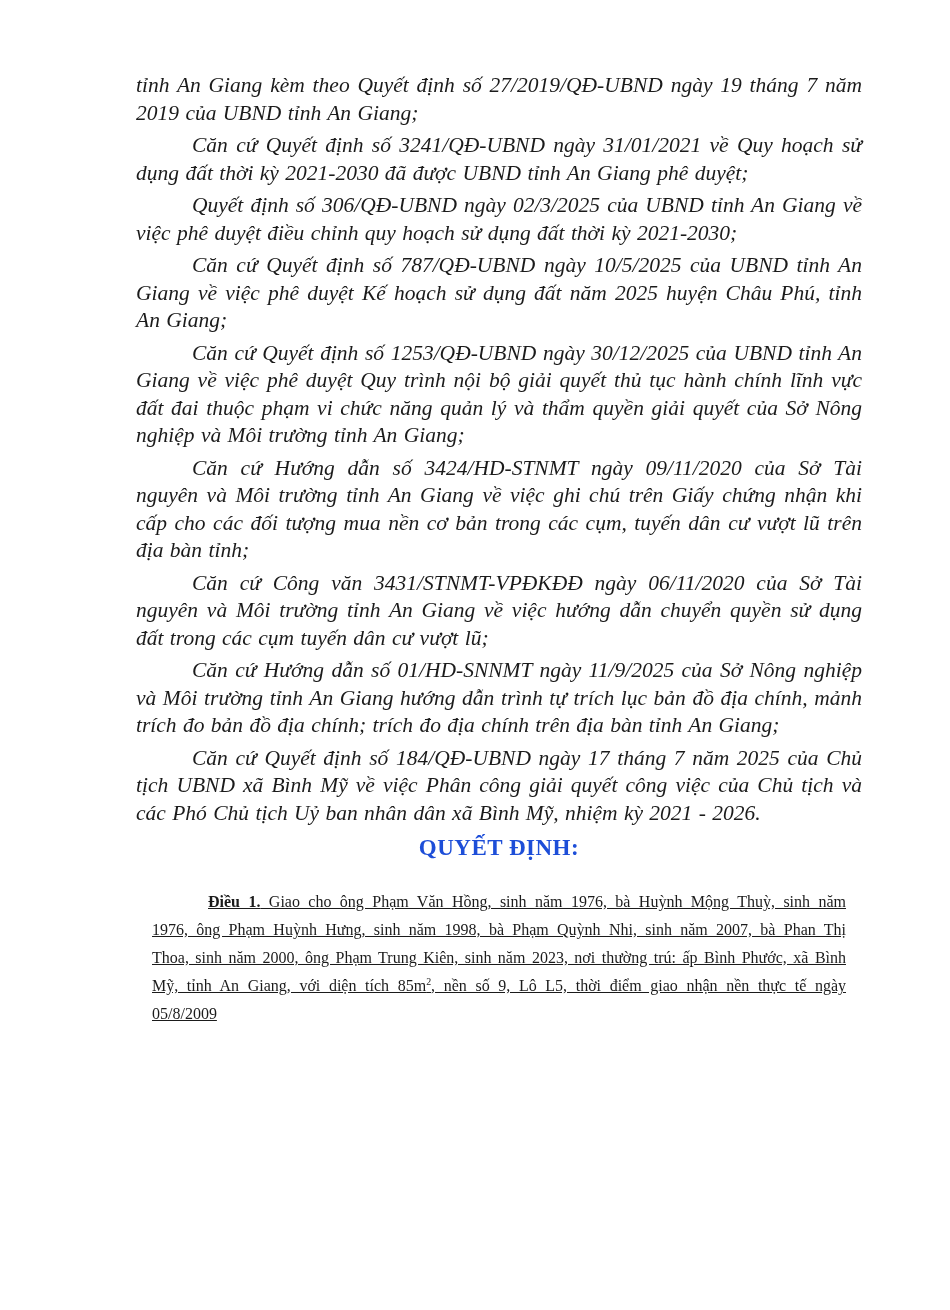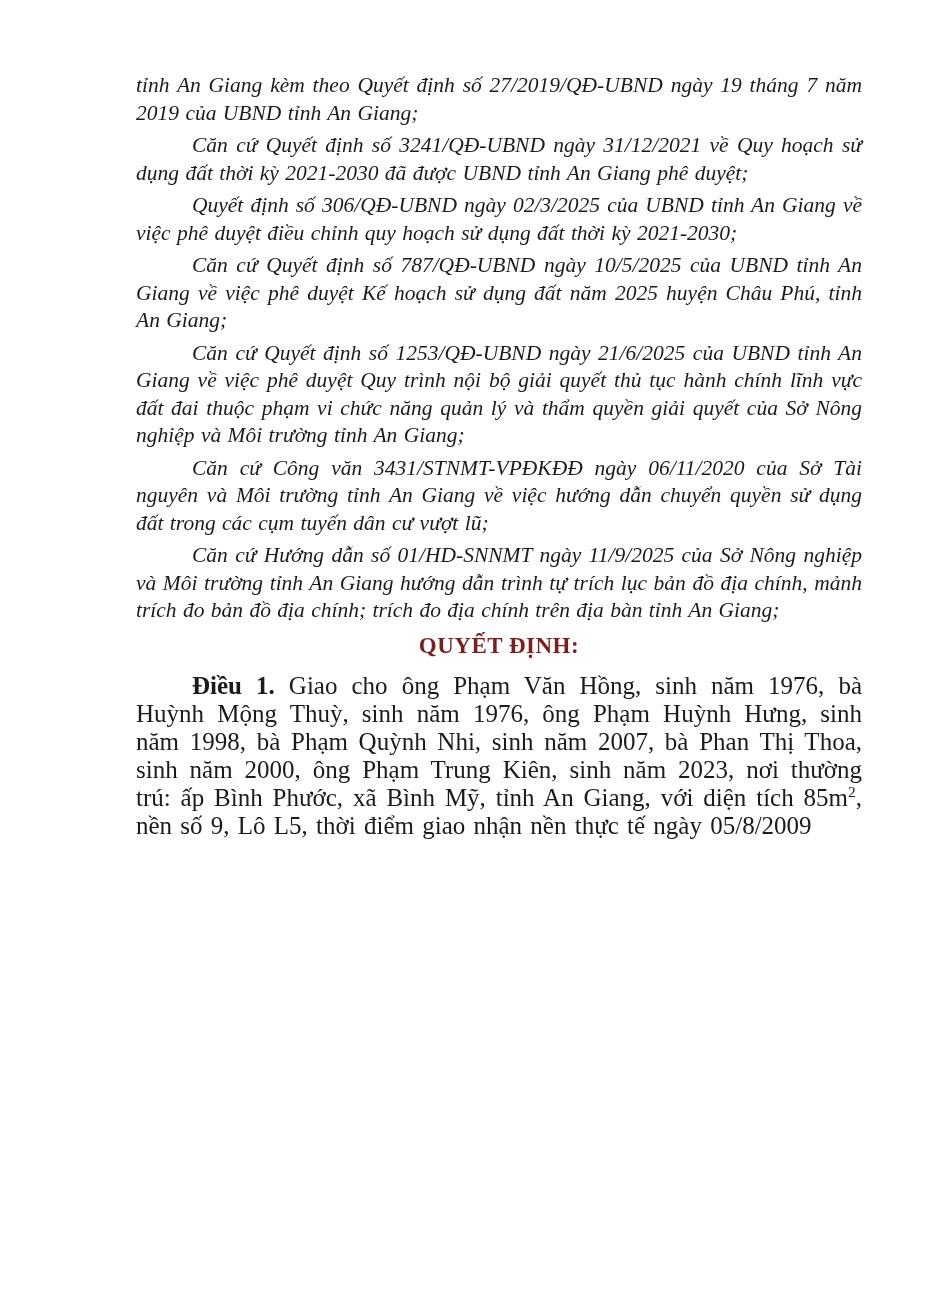--- a/index.html
+++ b/index.html
@@ -27,57 +27,60 @@
     font-size: 21.5px;
     line-height: 27.5px;
     text-align: justify;
     text-indent: 56px;
     word-spacing: 1px;
   }
   p.cite.no-indent {
     text-indent: 0;
   }
   h2.decree-heading {
-    margin: 7px 0 13px 0;
+    margin: 7px 0 27px 0;
     font-style: normal;
     font-weight: bold;
     font-size: 23px;
     line-height: 27px;
     text-align: center;
     letter-spacing: 0.5px;
-    color: #7f1d1d;
+    color: #1d4ed8;
   }
   p.article {
-    margin: 0;
+    margin: 16px;
     font-style: normal;
-    font-size: 25px;
+    font-size: 16px;
     line-height: 28px;
     text-align: justify;
     text-indent: 56px;
     word-spacing: 2px;
+    text-decoration: underline;
   }
   p.article b {
     font-weight: bold;
   }
   p.article sup {
     font-size: 0.62em;
     line-height: 0;
     vertical-align: super;
   }
 </style>
 </head>
 <body>
 
 <div class="page">
 
   <p class="cite no-indent">tỉnh An Giang kèm theo Quyết định số 27/2019/QĐ-UBND ngày 19 tháng 7 năm 2019 của UBND tỉnh An Giang;</p>
-  <p class="cite">Căn cứ Quyết định số 3241/QĐ-UBND ngày 31/12/2021 về Quy hoạch sử dụng đất thời kỳ 2021-2030 đã được UBND tỉnh An Giang phê duyệt;</p>
+  <p class="cite">Căn cứ Quyết định số 3241/QĐ-UBND ngày 31/01/2021 về Quy hoạch sử dụng đất thời kỳ 2021-2030 đã được UBND tỉnh An Giang phê duyệt;</p>
   <p class="cite">Quyết định số 306/QĐ-UBND ngày 02/3/2025 của UBND tỉnh An Giang về việc phê duyệt điều chỉnh quy hoạch sử dụng đất thời kỳ 2021-2030;</p>
   <p class="cite">Căn cứ Quyết định số 787/QĐ-UBND ngày 10/5/2025 của UBND tỉnh An Giang về việc phê duyệt Kế hoạch sử dụng đất năm 2025 huyện Châu Phú, tỉnh An Giang;</p>
-  <p class="cite">Căn cứ Quyết định số 1253/QĐ-UBND ngày 21/6/2025 của UBND tỉnh An Giang về việc phê duyệt Quy trình nội bộ giải quyết thủ tục hành chính lĩnh vực đất đai thuộc phạm vi chức năng quản lý và thẩm quyền giải quyết của Sở Nông nghiệp và Môi trường tỉnh An Giang;</p>
+  <p class="cite">Căn cứ Quyết định số 1253/QĐ-UBND ngày 30/12/2025 của UBND tỉnh An Giang về việc phê duyệt Quy trình nội bộ giải quyết thủ tục hành chính lĩnh vực đất đai thuộc phạm vi chức năng quản lý và thẩm quyền giải quyết của Sở Nông nghiệp và Môi trường tỉnh An Giang;</p>
+  <p class="cite">Căn cứ Hướng dẫn số 3424/HD-STNMT ngày 09/11/2020 của Sở Tài nguyên và Môi trường tỉnh An Giang về việc ghi chú trên Giấy chứng nhận khi cấp cho các đối tượng mua nền cơ bản trong các cụm, tuyến dân cư vượt lũ trên địa bàn tỉnh;</p>
   <p class="cite">Căn cứ Công văn 3431/STNMT-VPĐKĐĐ ngày 06/11/2020 của Sở Tài nguyên và Môi trường tỉnh An Giang về việc hướng dẫn chuyển quyền sử dụng đất trong các cụm tuyến dân cư vượt lũ;</p>
   <p class="cite">Căn cứ Hướng dẫn số 01/HD-SNNMT ngày 11/9/2025 của Sở Nông nghiệp và Môi trường tỉnh An Giang hướng dẫn trình tự trích lục bản đồ địa chính, mảnh trích đo bản đồ địa chính; trích đo địa chính trên địa bàn tỉnh An Giang;</p>
+  <p class="cite">Căn cứ Quyết định số 184/QĐ-UBND ngày 17 tháng 7 năm 2025 của Chủ tịch UBND xã Bình Mỹ về việc Phân công giải quyết công việc của Chủ tịch và các Phó Chủ tịch Uỷ ban nhân dân xã Bình Mỹ, nhiệm kỳ 2021 - 2026.</p>
 
   <h2 class="decree-heading">QUYẾT ĐỊNH:</h2>
 
   <p class="article"><b>Điều 1.</b><span> Giao cho ông Phạm Văn Hồng, sinh năm 1976, bà Huỳnh Mộng Thuỳ, sinh năm 1976, ông Phạm Huỳnh Hưng, sinh năm 1998, bà Phạm Quỳnh Nhi, sinh năm 2007, bà Phan Thị Thoa, sinh năm 2000, ông Phạm Trung Kiên, sinh năm 2023, nơi thường trú: ấp Bình Phước, xã Bình Mỹ, tỉnh An Giang, với diện tích 85m</span><sup>2</sup><span>, nền số 9, Lô L5, thời điểm giao nhận nền thực tế ngày 05/8/2009</span></p>
 
 </div>
 
 </body></html>

